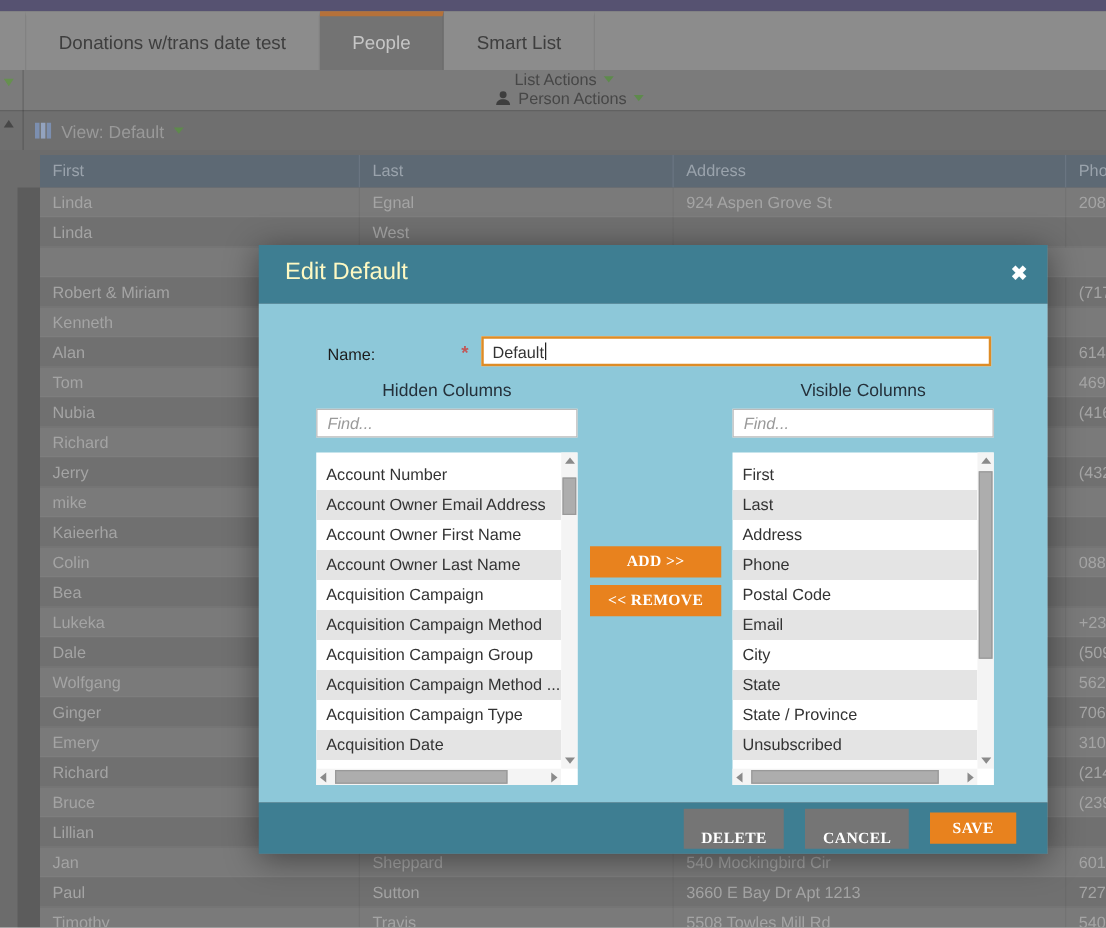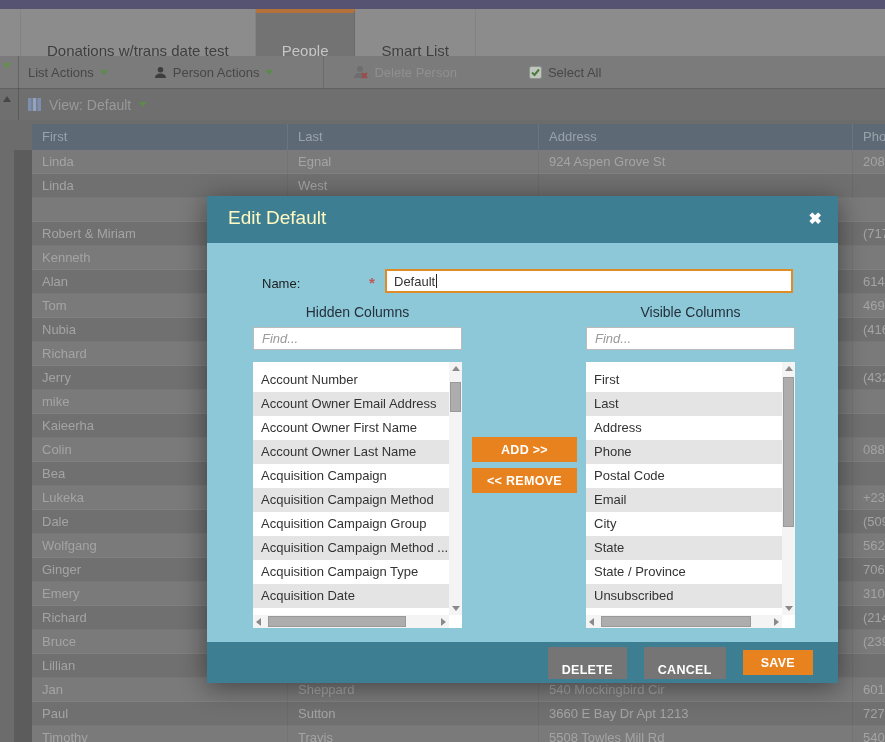--- a/index.html
+++ b/index.html
@@ -2,25 +2,25 @@
 <html><head>
 <meta charset="utf-8">
 <style>
   html,body{margin:0;padding:0;}
   .app{position:relative;width:885px;height:742px;overflow:hidden;background:#6C6C6C;
        font-family:"Liberation Sans",sans-serif;-webkit-font-smoothing:antialiased;cursor:default;}
 
   
   .topbar{position:absolute;left:0;top:0;width:885px;height:9px;background:#565271;}
   .tabbar{position:absolute;left:0;top:9px;width:885px;height:47px;background:#8C8C8C;display:flex;padding-left:20px;box-sizing:border-box;}
-  .tab{height:47px;line-height:43px;padding:16px 26px;font-size:15px;color:#3E3E3E;border-top:4px solid transparent;box-sizing:border-box;border-right:1px solid rgba(0,0,0,0.07);}
+  .tab{height:47px;line-height:43px;padding:0 26px;font-size:15px;color:#3E3E3E;border-top:4px solid transparent;box-sizing:border-box;border-right:1px solid rgba(0,0,0,0.07);}
   .tab:first-child{border-left:1px solid rgba(0,0,0,0.07);}
   .tab.active{background:#737373;color:#C6C6C6;border-top:4px solid #B5713A;}
 
-  .toolbar{position:absolute;left:0;top:56px;width:885px;height:32px;background:#7B7B7B;display:flex;align-items:center;font-size:13px;color:#474747;}
+  .toolbar{position:absolute;left:0;top:56px;width:885px;height:32px;background:#7B7B7B;display:flex;align-items:center;font-size:13px;color:#474747;flex-direction:column;}
   .tool{display:flex;align-items:center;gap:6px;padding:0 10px;height:32px;}
   .tool.disabled{color:#909090;}
   .tb-divider{width:1px;height:32px;background:rgba(0,0,0,0.13);margin:0 8px;}
   .caret{width:0;height:0;border-left:4px solid transparent;border-right:4px solid transparent;border-top:5px solid #5E8A4C;display:inline-block;}
   .rail-line{position:absolute;left:18px;top:56px;width:1px;height:64px;background:rgba(0,0,0,0.18);}
   .rail-caret{position:absolute;width:0;height:0;border-left:4px solid transparent;border-right:4px solid transparent;}
   .rail-caret.down{left:3px;top:63px;border-top:6px solid #66904F;}
   .rail-caret.up{left:3px;top:96px;border-bottom:6px solid #474747;}
 
   .viewbar{position:absolute;left:0;top:88px;width:885px;height:32px;background:#6F6F6F;border-top:1px solid rgba(0,0,0,0.12);display:flex;align-items:center;color:#999999;font-size:14px;box-sizing:border-box;}
@@ -72,21 +72,21 @@
   .tri.dn{left:3px;bottom:4px;border-left:4px solid transparent;border-right:4px solid transparent;border-top:5px solid #8A8A8A;}
   .tri.lf{left:3px;top:3px;border-top:4px solid transparent;border-bottom:4px solid transparent;border-right:5px solid #8A8A8A;}
   .tri.rt{right:3px;top:3px;border-top:4px solid transparent;border-bottom:4px solid transparent;border-left:5px solid #8A8A8A;}
   .vthumb{position:absolute;left:1px;width:11px;background:#ADADAD;border:1px solid #999;box-sizing:border-box;}
   .hthumb{position:absolute;top:1px;height:11px;background:#ADADAD;border:1px solid #999;box-sizing:border-box;}
   .lft .vthumb{top:20px;height:30px;}
   .rgt .vthumb{top:15px;height:150px;}
   .lft .hthumb{left:15px;width:138px;}
   .rgt .hthumb{left:15px;width:150px;}
 
-  .btn{border:none;font-family:Liberation Sans, sans-serif;font-size:12.5px;font-weight:bold;color:#FFFFFF;height:25px;cursor:pointer;letter-spacing:0.3px;}
+  .btn{border:none;font-family:Liberation Serif, serif;font-size:12.5px;font-weight:bold;color:#FFFFFF;height:25px;cursor:pointer;letter-spacing:0.3px;}
   .btn.orange{background:#E8821E;}
   .btn.gray{background:#757575;padding:16px 14px;}
   .btn.add{position:absolute;left:265px;top:194px;width:105px;}
   .btn.remove{position:absolute;left:265px;top:225px;width:105px;}
   .btn.save{padding:0 18px;}
 
   svg{display:block;}
 </style>
 </head>
 <body>

